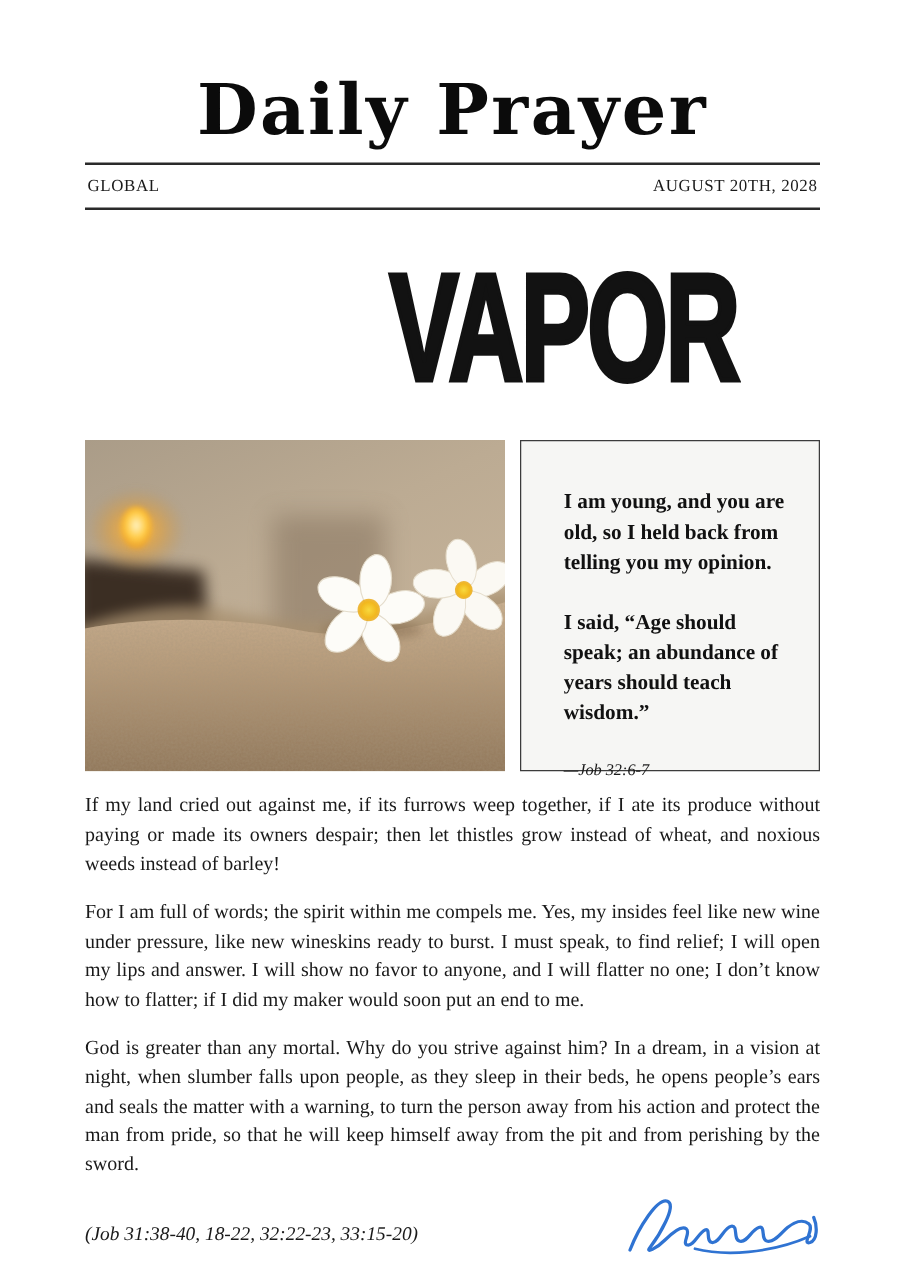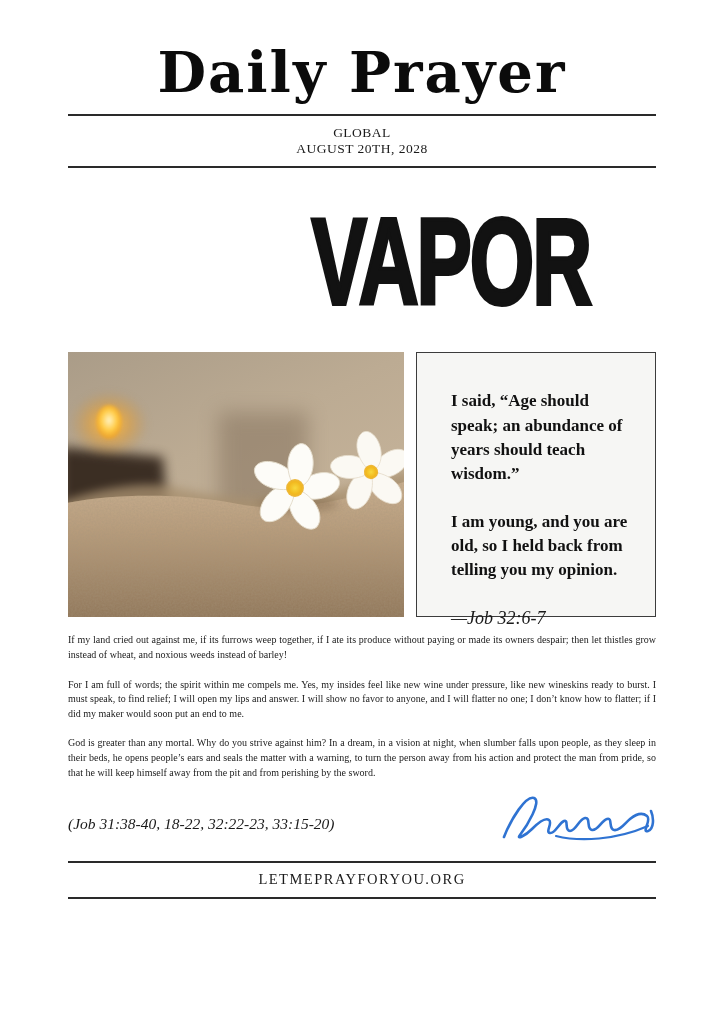--- a/index.html
+++ b/index.html
@@ -10,40 +10,39 @@
     box-sizing: border-box;
     padding: 0 68px;
     background: #ffffff;
     color: #1a1a1a;
     font-family: "Liberation Serif", serif;
     overflow: hidden;
   }
   
   .masthead {
     text-align: center;
-    padding-top: 40px;
+    padding-top: 56px;
     font-family: "DejaVu Serif", serif;
     font-weight: bold;
     font-size: 56px;
     line-height: 1.15;
     letter-spacing: 2px;
     color: #0b0b0b;
   }
   
   .header-bar {
     margin-top: 10px;
     border-top: 2px solid #2a2a2a;
     border-bottom: 2px solid #2a2a2a;
     display: flex;
     justify-content: space-between;
     align-items: center;
     padding: 9px 2px;
     font-size: 13.5px;
     letter-spacing: 0.5px;
-    flex-direction: column;
   }
   
   .headline {
     text-align: right;
     margin-top: 44px;
     height: 104px;
   }
   .headline span {
     display: inline-block;
     font-family: "Liberation Sans", sans-serif;
@@ -79,27 +78,27 @@
   .quote-box p {
     margin: 0 0 24px 0;
     font-weight: bold;
     font-size: 17px;
     line-height: 1.42;
     color: #111;
   }
   .quote-box .cite {
     font-weight: normal;
     font-style: italic;
-    font-size: 18px;
+    font-size: 13px;
     margin-top: 26px;
   }
   
   .article {
     margin-top: 16px;
-    font-size: 10px;
+    font-size: 16px;
     line-height: 1.46;
     text-align: justify;
   }
   .article p { margin: 0 0 15px 0; }
   
   .ref-row {
     display: flex;
     justify-content: space-between;
     align-items: flex-end;
     margin-top: 2px;
@@ -206,22 +205,22 @@
             <path transform="rotate(144)" d="M0 0 C12 -15 32 -18 39 -8 C43 0 31 10 17 10 C7 10 2 5 0 0 Z"></path>
             <path transform="rotate(216)" d="M0 0 C12 -15 32 -18 39 -8 C43 0 31 10 17 10 C7 10 2 5 0 0 Z"></path>
             <path transform="rotate(288)" d="M0 0 C12 -15 32 -18 39 -8 C43 0 31 10 17 10 C7 10 2 5 0 0 Z"></path>
           </g>
           <circle cx="0" cy="0" r="7" fill="url(#fcenter)"></circle>
         </g>
       </svg>
     </div>
 
     <div class="quote-box">
+      <p>I am young, and you are old, so I held back from telling you my opinion.</p>
       <p>I said, “Age should speak; an abundance of years should teach wisdom.”</p>
-      <p>I am young, and you are old, so I held back from telling you my opinion.</p>
       <div class="cite">—Job 32:6-7</div>
     </div>
   </div>
 
   <div class="article">
     <p>If my land cried out against me, if its furrows weep together, if I ate its produce without paying or made its owners despair; then let thistles grow instead of wheat, and noxious weeds instead of barley!</p>
     <p>For I am full of words; the spirit within me compels me. Yes, my insides feel like new wine under pressure, like new wineskins ready to burst. I must speak, to find relief; I will open my lips and answer. I will show no favor to anyone, and I will flatter no one; I don’t know how to flatter; if I did my maker would soon put an end to me.</p>
     <p>God is greater than any mortal. Why do you strive against him? In a dream, in a vision at night, when slumber falls upon people, as they sleep in their beds, he opens people’s ears and seals the matter with a warning, to turn the person away from his action and protect the man from pride, so that he will keep himself away from the pit and from perishing by the sword.</p>
   </div>
 

